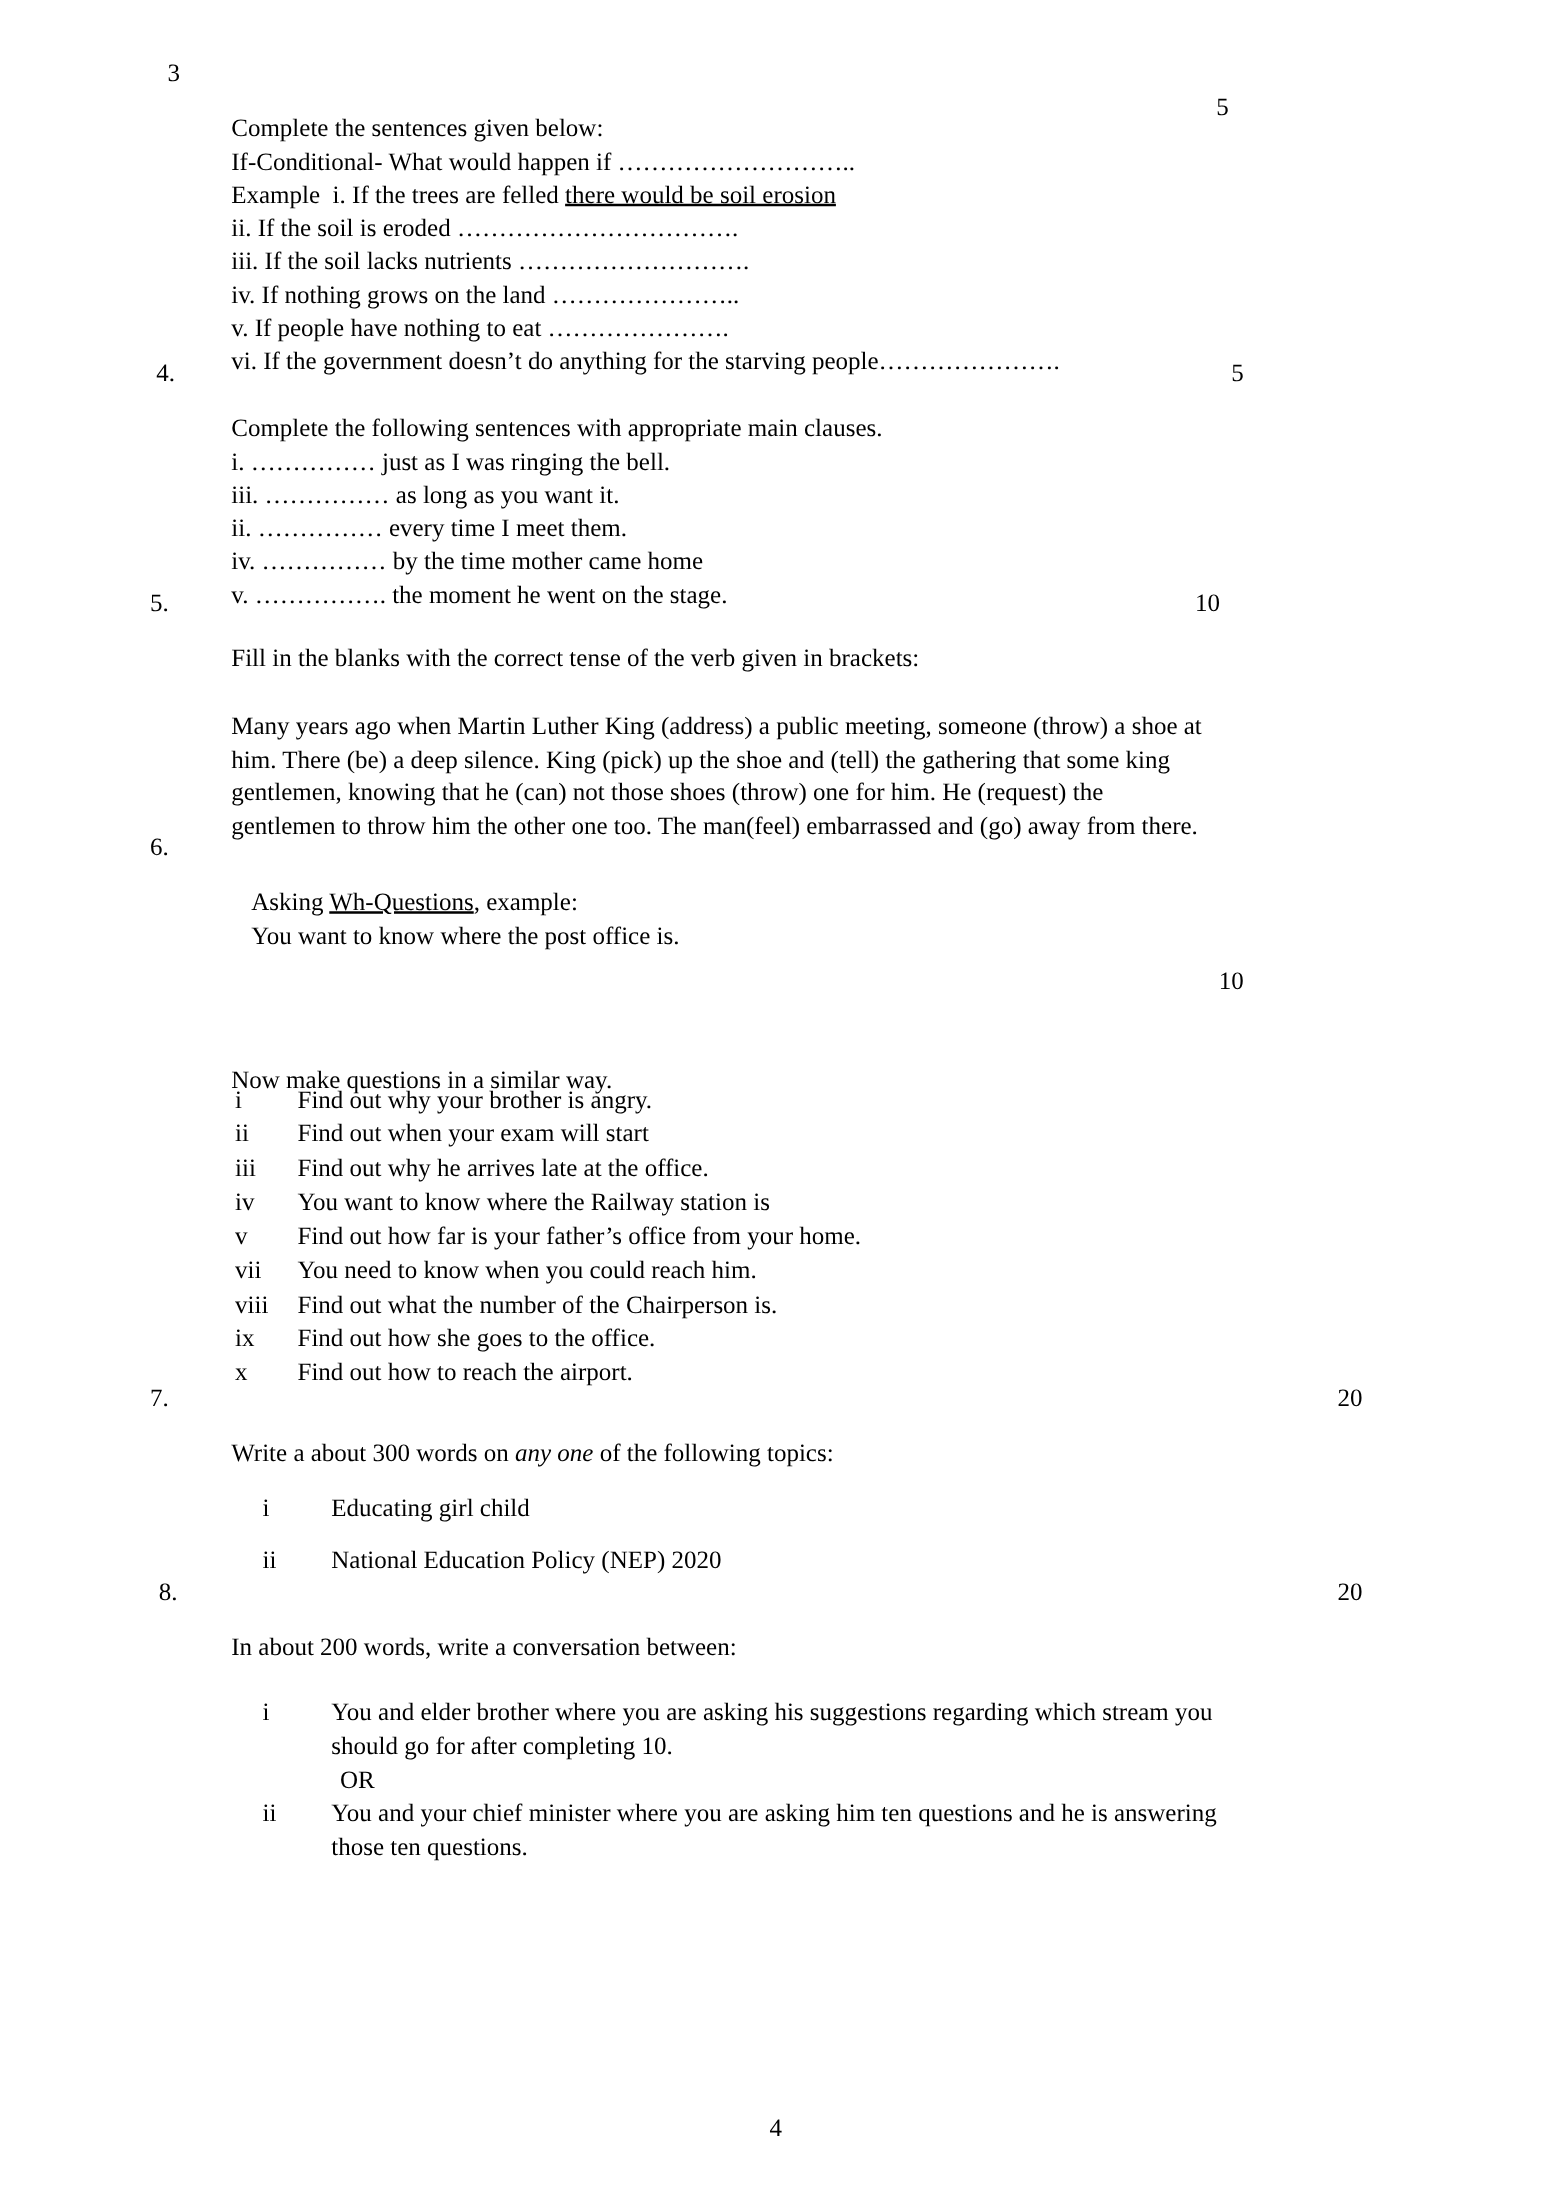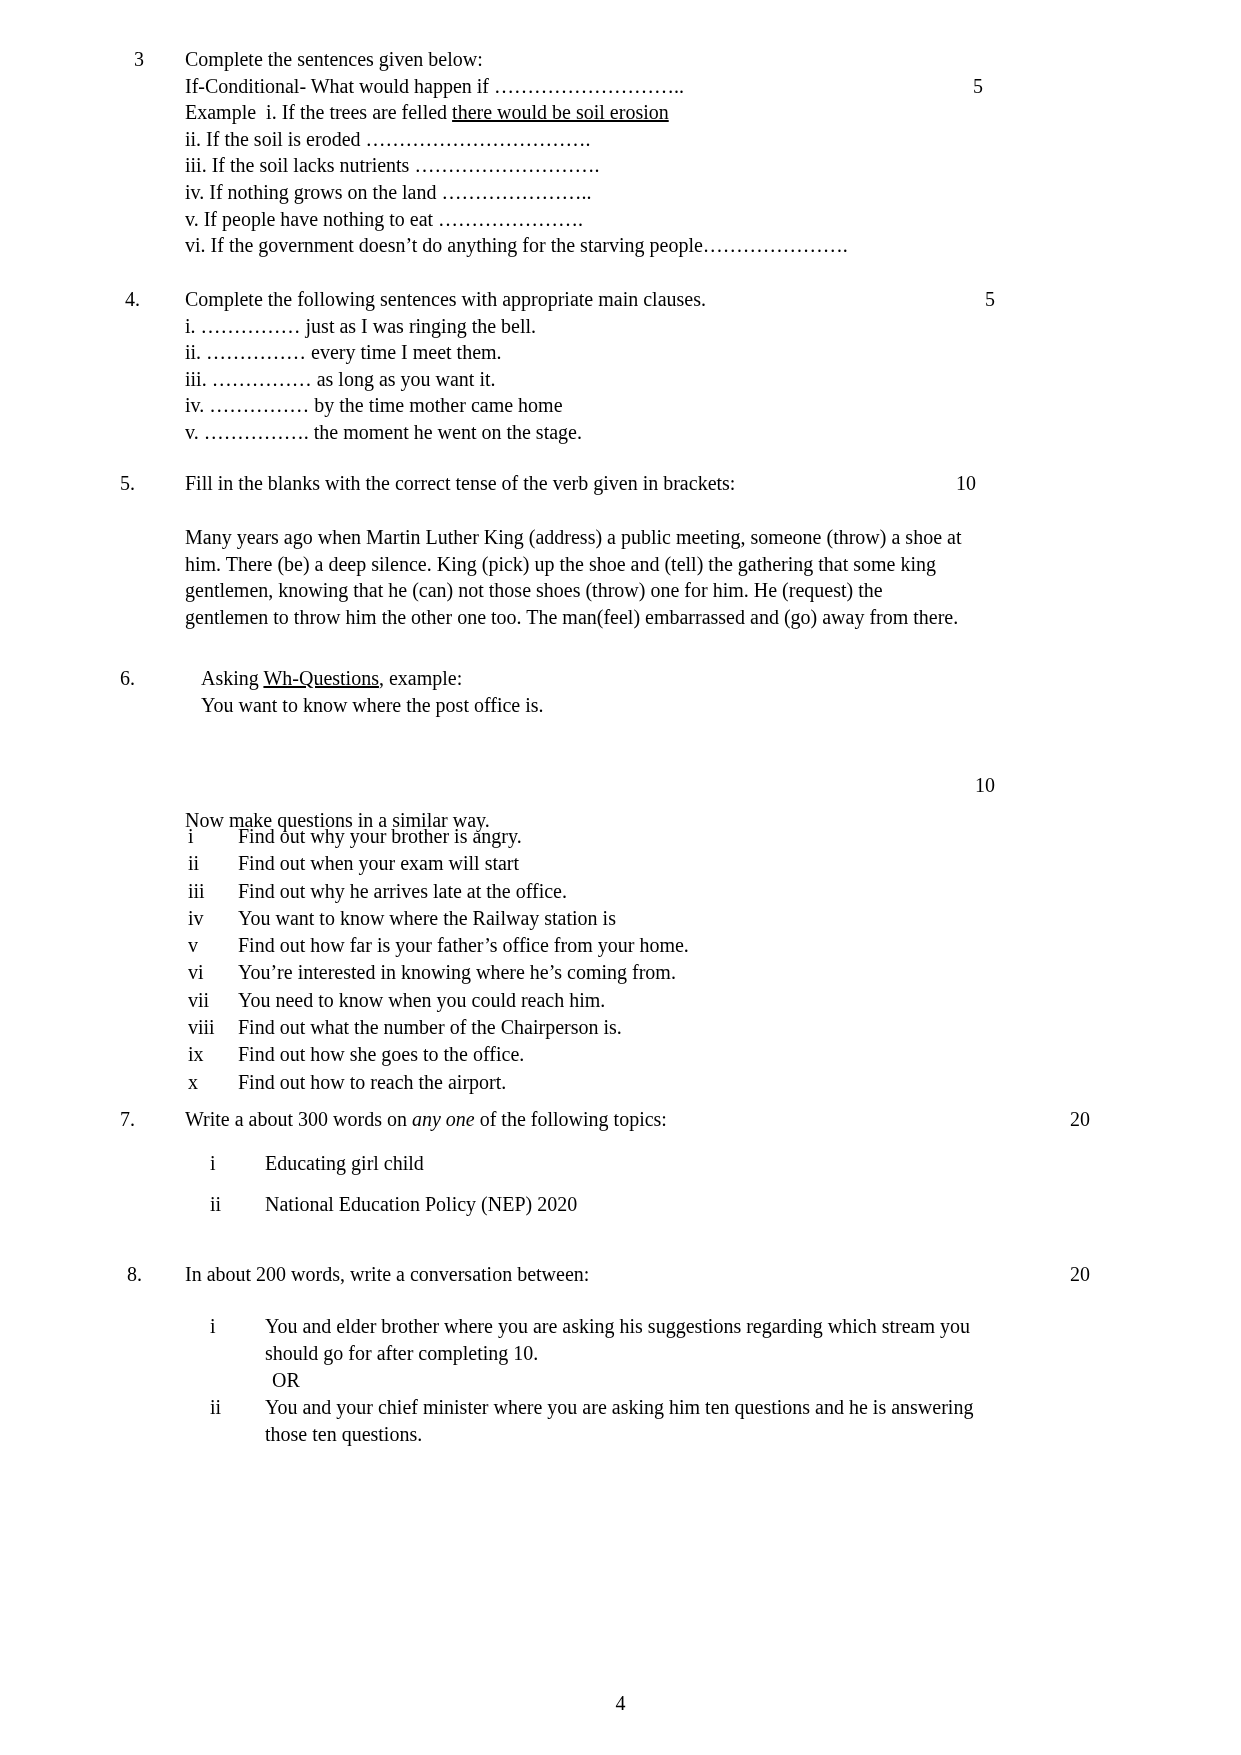--- a/index.html
+++ b/index.html
@@ -6,21 +6,21 @@
   .page {
     position:relative;
     width:1241px;
     height:1755px;
     background:#ffffff;
     color:#000000;
     font-family:"Liberation Serif", serif;
     font-size:20px;
     line-height:26.6px;
   }
-  .abs { position:absolute; }
+  .abs { position:absolute;margin-top:44px; }
   .line { line-height:26.6px; white-space:pre-wrap; }
   .u { text-decoration:underline; }
   .it { font-style:italic; }
   .qnum { position:absolute; white-space:pre; }
   .marks { position:absolute; white-space:pre; }
   .row { display:flex; line-height:27.3px; }
   .numcol50 { flex:0 0 50px; }
   .numcol55 { flex:0 0 55px; }
   .pagenum { position:absolute; left:0; width:100%; text-align:center; }
 </style>
@@ -40,22 +40,22 @@
     <div class="line">iv. If nothing grows on the land …………………..</div>
     <div class="line">v. If people have nothing to eat ………………….</div>
     <div class="line">vi. If the government doesn’t do anything for the starving people………………….</div>
   </div>
 
   <span class="qnum" style="left:125px; top:286px">4.</span>
   <span class="marks" style="left:985px; top:286px">5</span>
   <div class="abs" style="left:185px; top:286px; width:830px">
     <div class="line">Complete the following sentences with appropriate main clauses.</div>
     <div class="line">i. …………… just as I was ringing the bell.</div>
+    <div class="line">iii. …………… as long as you want it.</div>
     <div class="line">ii. …………… every time I meet them.</div>
-    <div class="line">iii. …………… as long as you want it.</div>
     <div class="line">iv. …………… by the time mother came home</div>
     <div class="line">v. ……………. the moment he went on the stage.</div>
   </div>
 
   <span class="qnum" style="left:120px; top:470px">5.</span>
   <span class="marks" style="left:956px; top:470px">10</span>
   <div class="abs" style="left:185px; top:470px; width:830px">
     <div class="line">Fill in the blanks with the correct tense of the verb given in brackets:</div>
   </div>
   <div class="abs" style="left:185px; top:524px; width:940px">
@@ -85,24 +85,20 @@
         <span class="numcol50">iii</span>
         <span>Find out why he arrives late at the office.</span>
       </div>
     <div class="row">
         <span class="numcol50">iv</span>
         <span>You want to know where the Railway station is</span>
       </div>
     <div class="row">
         <span class="numcol50">v</span>
         <span>Find out how far is your father’s office from your home.</span>
-      </div>
-    <div class="row">
-        <span class="numcol50">vi</span>
-        <span>You’re interested in knowing where he’s coming from.</span>
       </div>
     <div class="row">
         <span class="numcol50">vii</span>
         <span>You need to know when you could reach him.</span>
       </div>
     <div class="row">
         <span class="numcol50">viii</span>
         <span>Find out what the number of the Chairperson is.</span>
       </div>
     <div class="row">

